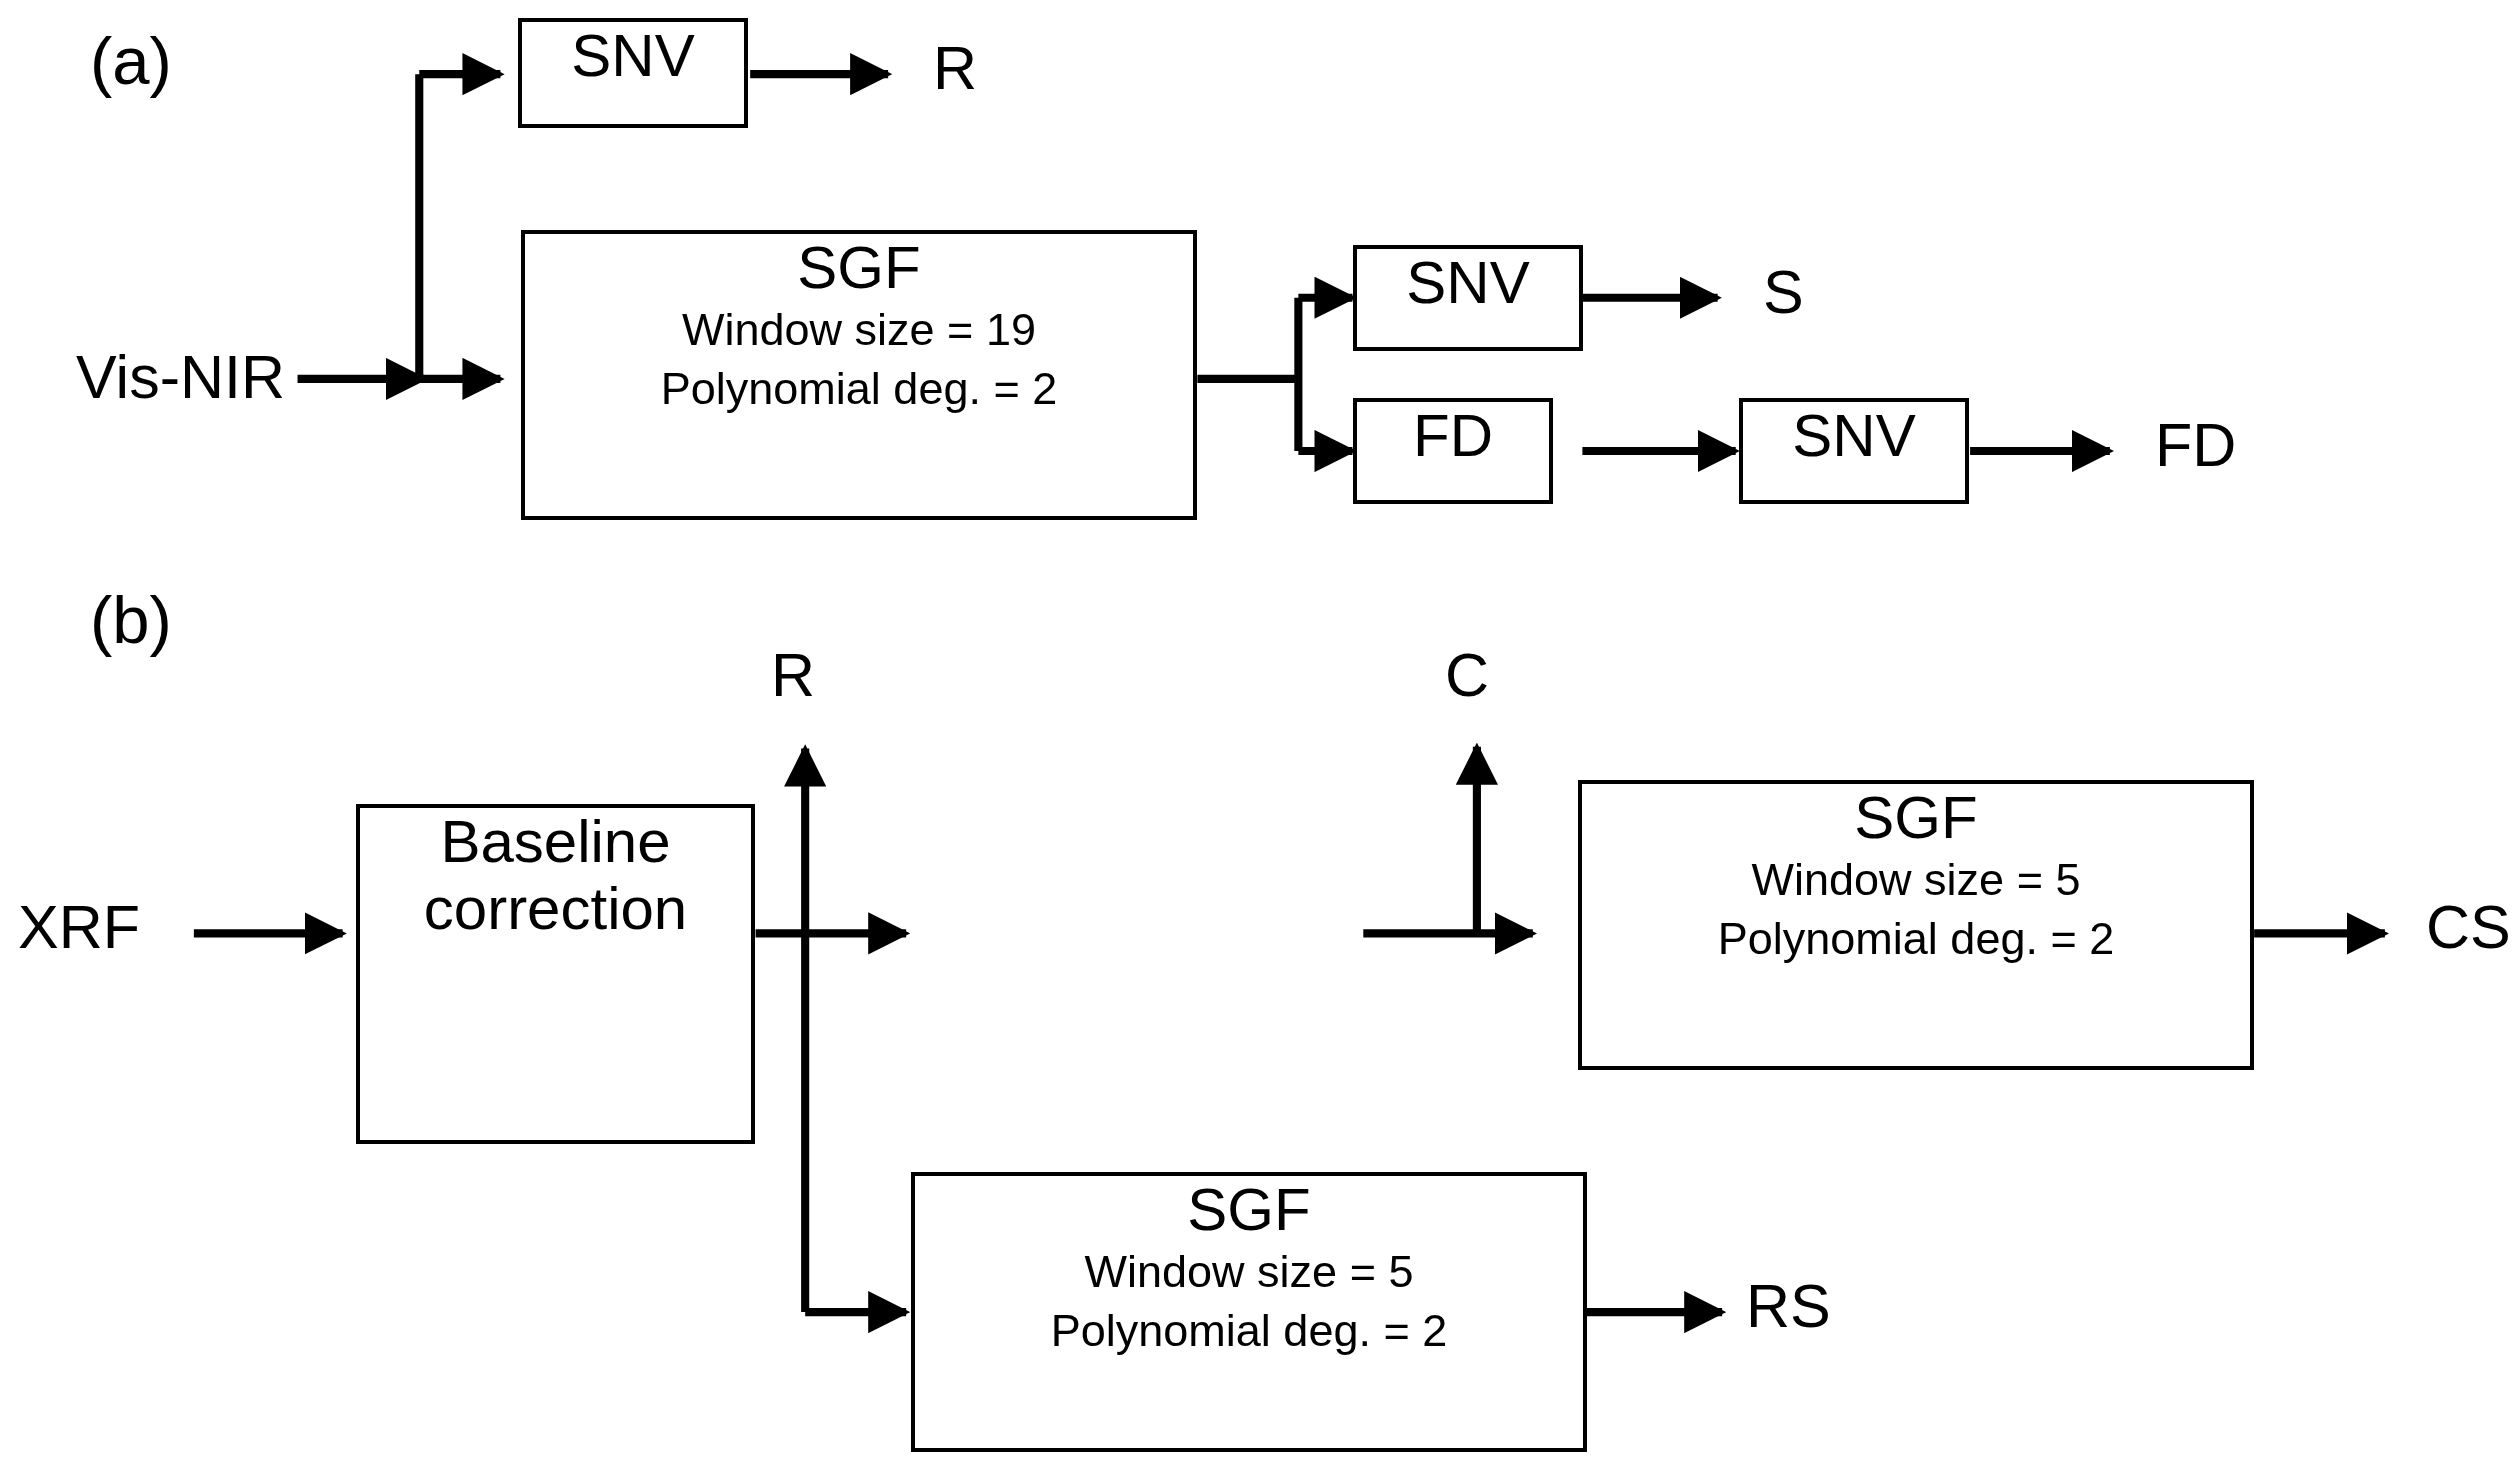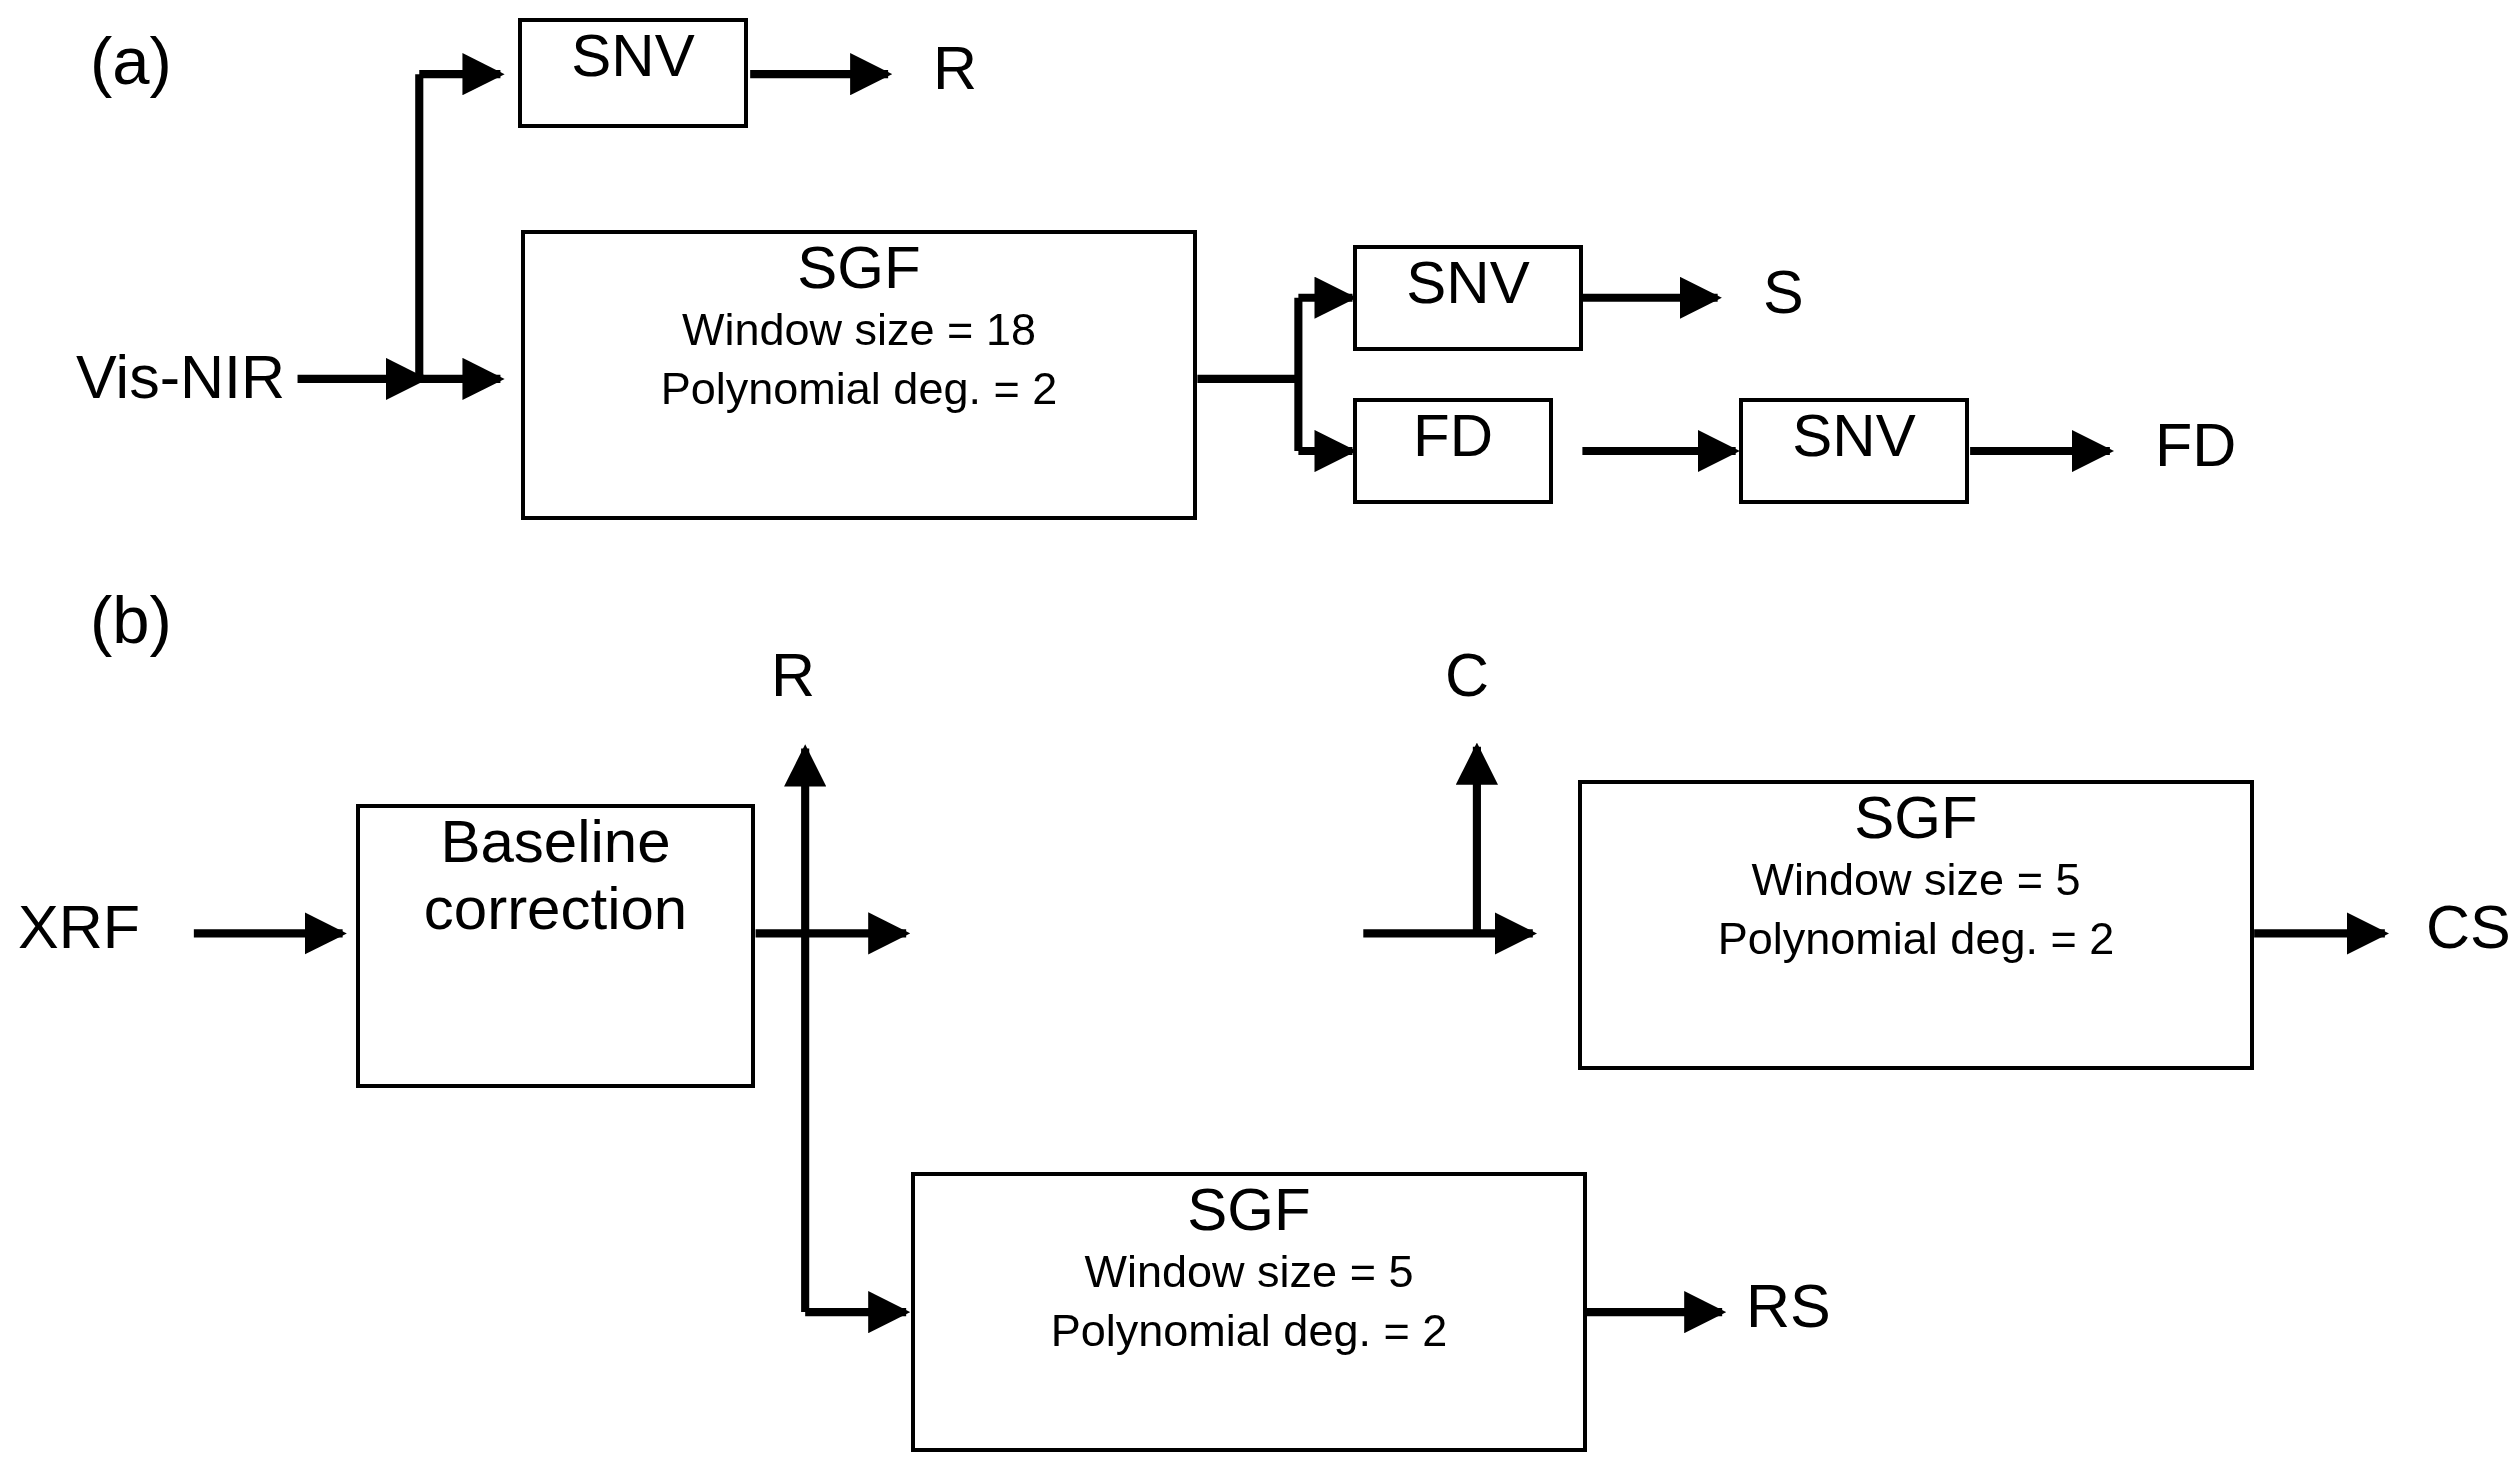--- a/index.html
+++ b/index.html
@@ -117,21 +117,21 @@
   <div class="free-text" style="left:48px; top:347px;margin-left:28px;">Vis-NIR</div>
 
   <div class="node-box" style="left:518px; top:18px; width:230px; height:110px;">
     <div class="node-title">SNV</div>
   </div>
 
   <div class="free-text" style="left:933px; top:38px;">R</div>
 
   <div class="node-box" style="left:521px; top:230px; width:676px; height:290px;">
     <div class="node-title">SGF</div>
-    <div class="node-sub">Window size = 18</div>
+    <div class="node-sub">Window size = 19</div>
     <div class="node-sub">Polynomial deg. = 2</div>
   </div>
 
   <div class="node-box" style="left:1353px; top:245px; width:230px; height:106px;">
     <div class="node-title">SNV</div>
   </div>
 
   <div class="free-text" style="left:1763px; top:262px;">S</div>
 
   <div class="node-box" style="left:1353px; top:398px; width:200px; height:106px;">
@@ -139,21 +139,21 @@
   </div>
 
   <div class="node-box" style="left:1739px; top:398px; width:230px; height:106px;">
     <div class="node-title">SNV</div>
   </div>
 
   <div class="free-text" style="left:2155px; top:415px;">FD</div>
 
   <div class="free-text" style="left:18px; top:897px;">XRF</div>
 
-  <div class="node-box" style="left:356px; top:804px; width:399px; height:284px;">
+  <div class="node-box" style="left:356px; top:804px; width:399px; height:340px;">
     <div class="node-title two-line" style="max-width:361px;">Baseline correction</div>
   </div>
 
   <div class="free-text" style="left:771px; top:645px;">R</div>
 
 
   <div class="free-text" style="left:1445px; top:645px;">C</div>
 
   <div class="node-box" style="left:1578px; top:780px; width:676px; height:290px;">
     <div class="node-title">SGF</div>

